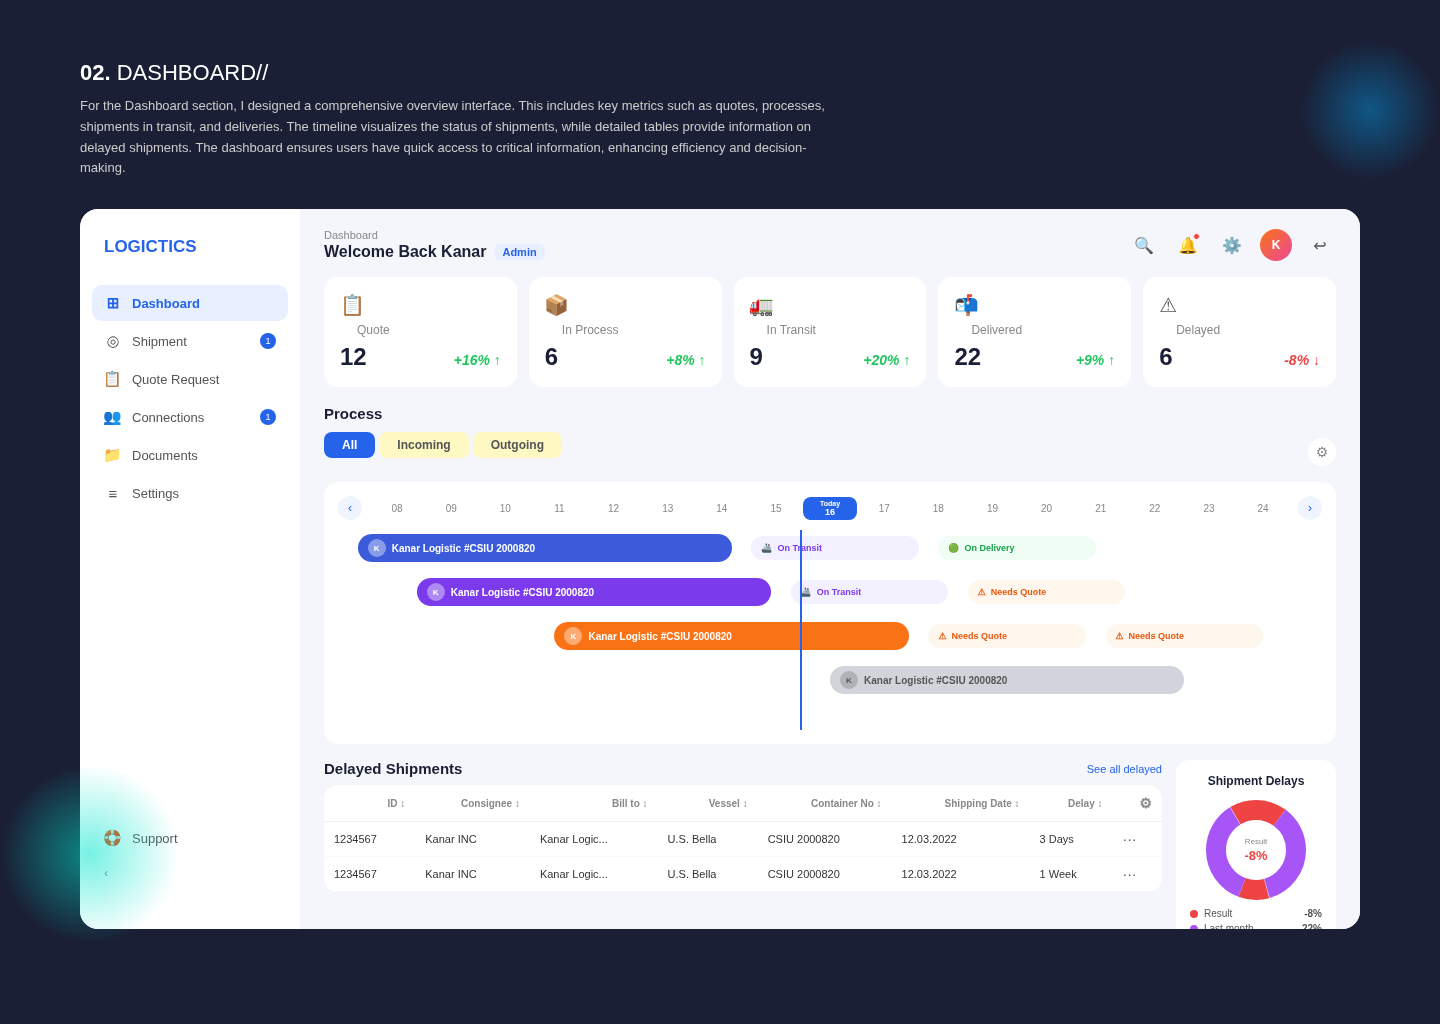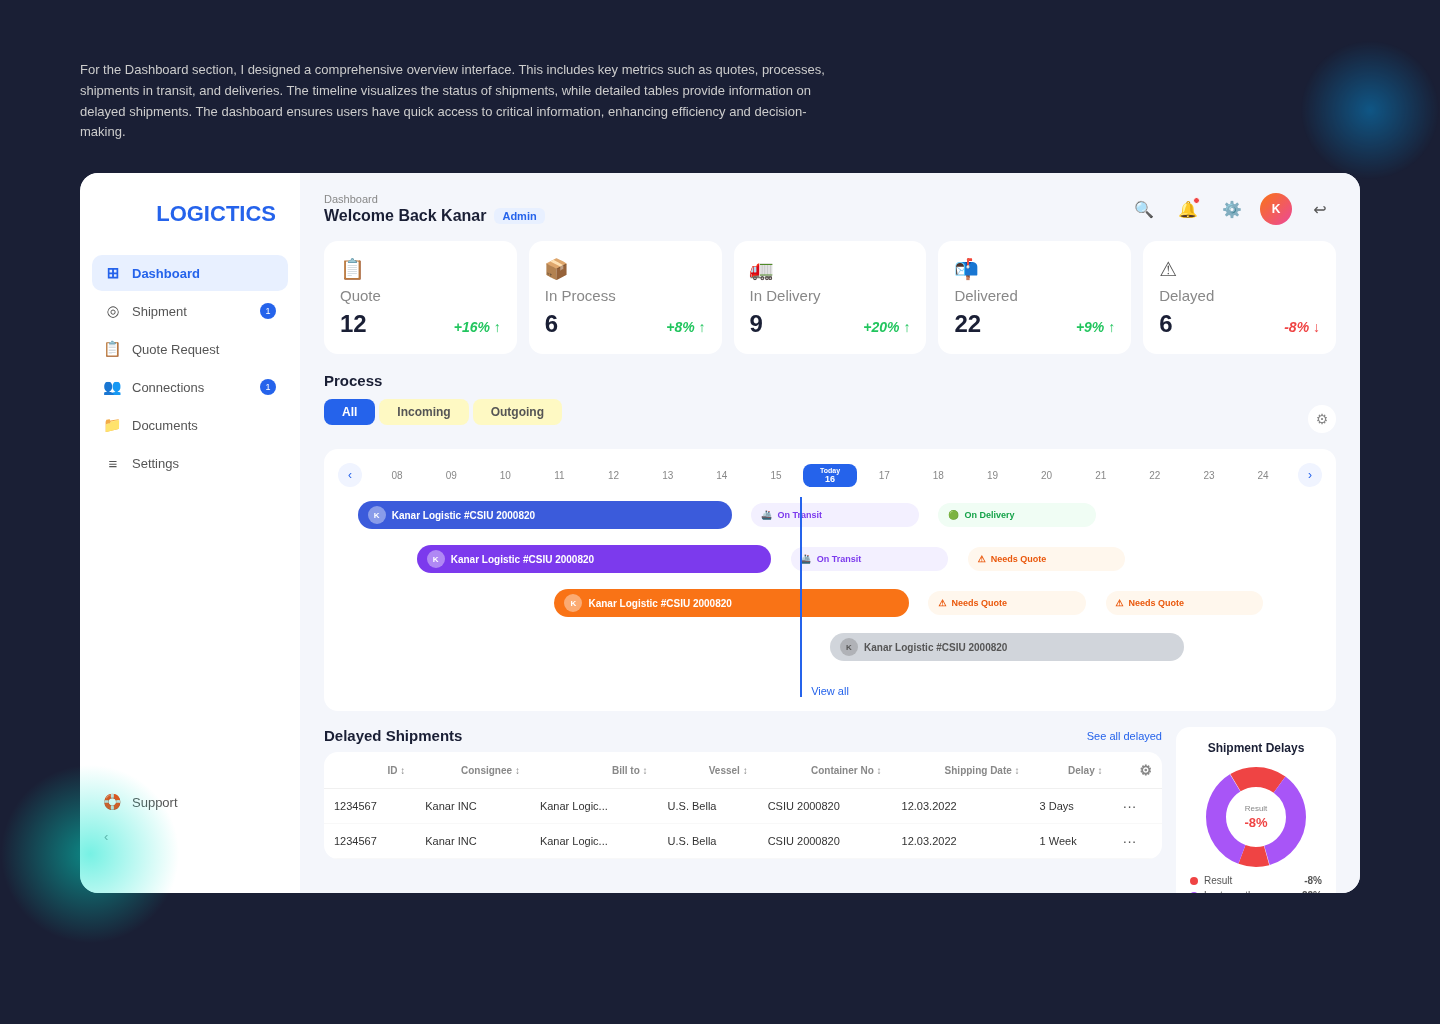--- a/index.html
+++ b/index.html
@@ -68,24 +68,23 @@
       width: 220px;
       background: #fff;
       border-radius: 18px 0 0 18px;
       padding: 28px 0;
       display: flex;
       flex-direction: column;
       flex-shrink: 0;
     }
     .sidebar-logo {
       padding: 0 24px 28px;
-      font-size: 22px;
+      font-size: 17px;
       font-weight: 900;
       color: #1a1f35;
-      text-align: right;
     }
     .sidebar-logo span {
       color: #2563eb;
     }
     .sidebar-nav {
       flex: 1;
       display: flex;
       flex-direction: column;
       gap: 2px;
       padding: 0 12px;
@@ -239,23 +238,24 @@
       padding: 16px;
       display: flex;
       flex-direction: column;
     }
     .metric-icon {
       font-size: 20px;
       margin-bottom: 6px;
       color: #555;
     }
     .metric-label {
-      font-size: 15px;
+      font-size: 12px;
       color: #888;
       margin-bottom: 6px;
+      margin-left: 17px;
     }
     .metric-value-row {
       display: flex;
       align-items: baseline;
       justify-content: space-between;
     }
     .metric-value {
       font-size: 24px;
       font-weight: 800;
       color: #1a1f35;
@@ -559,20 +559,23 @@
       flex-shrink: 0;
     }
   </style>
 </head>
 <body>
 
 <div class="bg-glow-teal"></div>
 <div class="bg-glow-blue"></div>
 
 <div class="page-header">
+  <div class="page-header-title">
+    <strong>02.</strong>&nbsp;<span>DASHBOARD//</span>
+  </div>
   <div class="page-header-desc">For the Dashboard section, I designed a comprehensive overview interface. This includes key metrics such as quotes, processes, shipments in transit, and deliveries. The timeline visualizes the status of shipments, while detailed tables provide information on delayed shipments. The dashboard ensures users have quick access to critical information, enhancing efficiency and decision-making.</div>
 </div>
 
 <div class="main-card">
 
   <div class="sidebar">
     <div class="sidebar-logo">
       <span>LOGIC</span><span style="color:#2563eb">TICS</span>
     </div>
     <nav class="sidebar-nav">
@@ -648,21 +651,21 @@
       <div class="metric-card">
         <div class="metric-icon">📦</div>
         <div class="metric-label">In Process</div>
         <div class="metric-value-row">
           <span class="metric-value">6</span>
           <span class="metric-change up">+8% ↑</span>
         </div>
       </div>
       <div class="metric-card">
         <div class="metric-icon">🚛</div>
-        <div class="metric-label">In Delivery</div>
+        <div class="metric-label">In Transit</div>
         <div class="metric-value-row">
           <span class="metric-value">9</span>
           <span class="metric-change up">+20% ↑</span>
         </div>
       </div>
       <div class="metric-card">
         <div class="metric-icon">📬</div>
         <div class="metric-label">Delivered</div>
         <div class="metric-value-row">
           <span class="metric-value">22</span>
@@ -761,21 +764,20 @@
           </div>
         </div>
 
         <div class="gantt-row" style="top:132px;position:absolute;width:100%;height:36px;">
           <div class="gantt-bar gray" style="left:50%;width:36%;">
             <div class="gantt-bar-avatar" style="background:rgba(100,100,100,0.3);">K</div>
             <span>Kanar Logistic #CSIU 2000820</span>
           </div>
         </div>
 
-        <div class="view-all-link" style="position:absolute;bottom:0;left:0;right:0;">View all</div>
       </div>
     </div>
 
     <div class="bottom-row">
 
       <div class="delayed-section">
         <div class="delayed-header">
           <div class="section-title">Delayed Shipments</div>
           <span class="see-all-link">See all delayed</span>
         </div>

